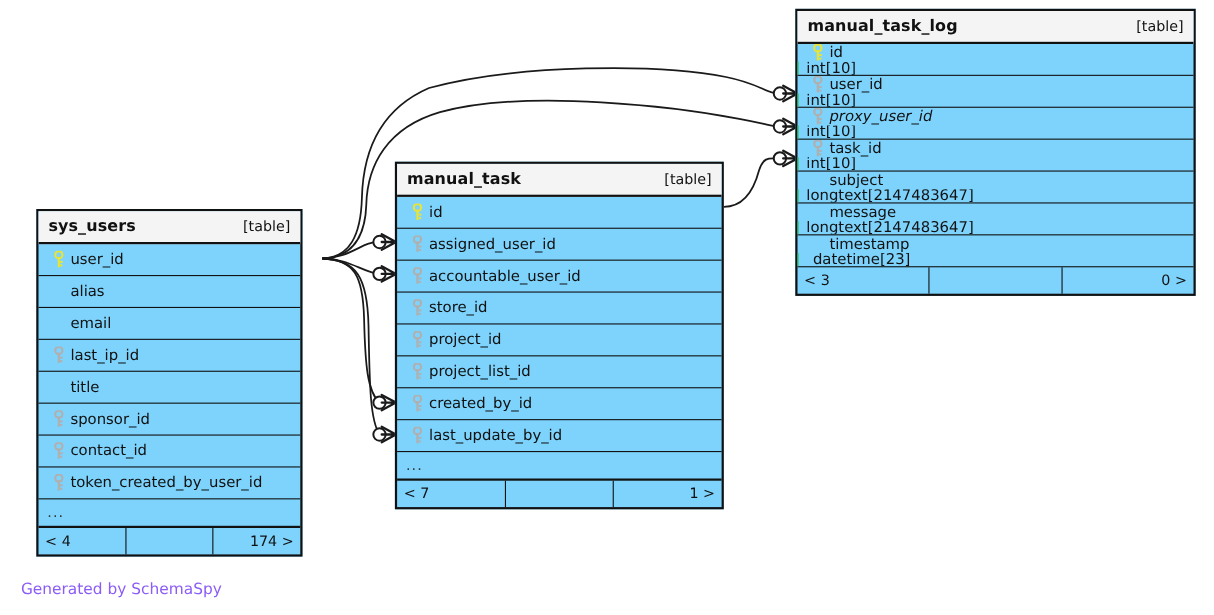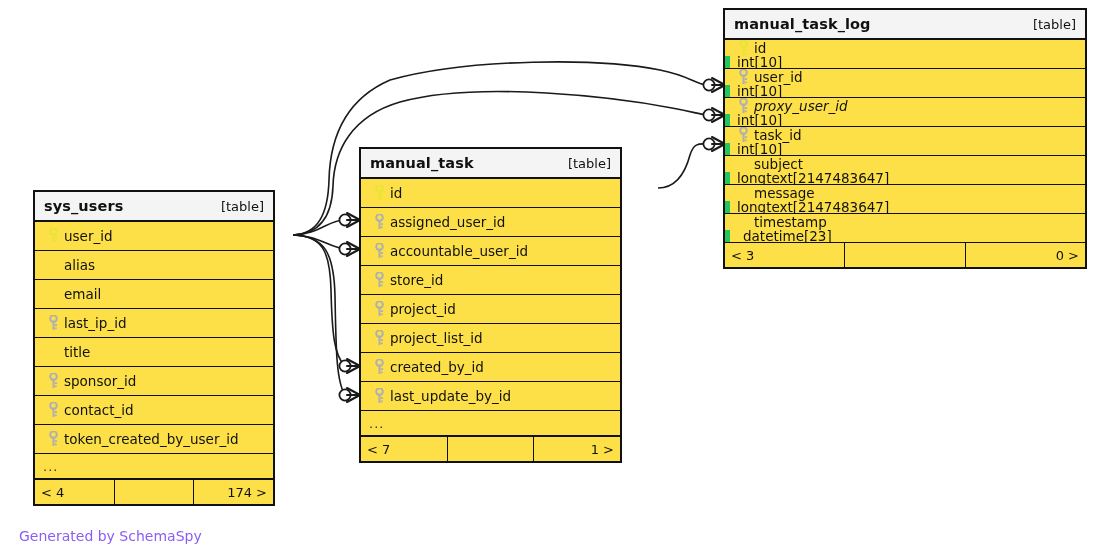--- a/index.html
+++ b/index.html
@@ -28,21 +28,21 @@
     width: 1104px;
     height: 559px;
     pointer-events: none;
     z-index: 1;
   }
 
   
   .table-box {
     position: absolute;
     z-index: 2;
-    background: #fde047;
+    background: #7dd3fc;
     border: 2px solid #111111;
     box-sizing: border-box;
     font-size: 13.5px;
     color: #111111;
   }
   .tbl-header {
     display: flex;
     align-items: center;
     justify-content: space-between;
     background: #f4f4f4;
@@ -78,21 +78,21 @@
     padding-left: 8px;
     box-sizing: border-box;
     overflow: hidden;
     white-space: nowrap;
   }
   .cell-type {
     display: flex;
     align-items: center;
     padding-left: 7px;
     box-sizing: border-box;
-    border-left: 5px solid #22c55e;
+    border-left: 1px solid #22c55e;
     white-space: nowrap;
     overflow: hidden;
   }
   .has-types .cell-name { flex: 0 0 auto; }
 
   .keyslot {
     width: 20px;
     flex: 0 0 20px;
     display: flex;
     align-items: center;
@@ -285,21 +285,21 @@
         </div>
       </div>
     <div class="tbl-ellipsis">...</div>
     <div class="tbl-footer">
       <span class="foot-cell foot-left">&lt; 4</span>
       <span class="foot-cell foot-mid"></span>
       <span class="foot-cell foot-right">174 &gt;</span>
     </div>
   </div>
 
-  <div class="table-box" id="tbl-manual-task" style="left:359px; top:147px; width:263px;">
+  <div class="table-box" id="tbl-manual-task" style="left:359px; top:147px; width:299px;">
     <div class="tbl-header">
       <span class="tbl-name">manual_task</span>
       <span class="tbl-tag">[table]</span>
     </div>
     <div>
         <div class="tbl-row">
           <span class="cell-name">
             <span class="keyslot">
               <svg width="9" height="16" viewBox="0 0 9 16" aria-hidden="true">
                 <circle cx="4.5" cy="3.6" r="3.3" fill="none" stroke="#e8e337" stroke-width="2"></circle>

